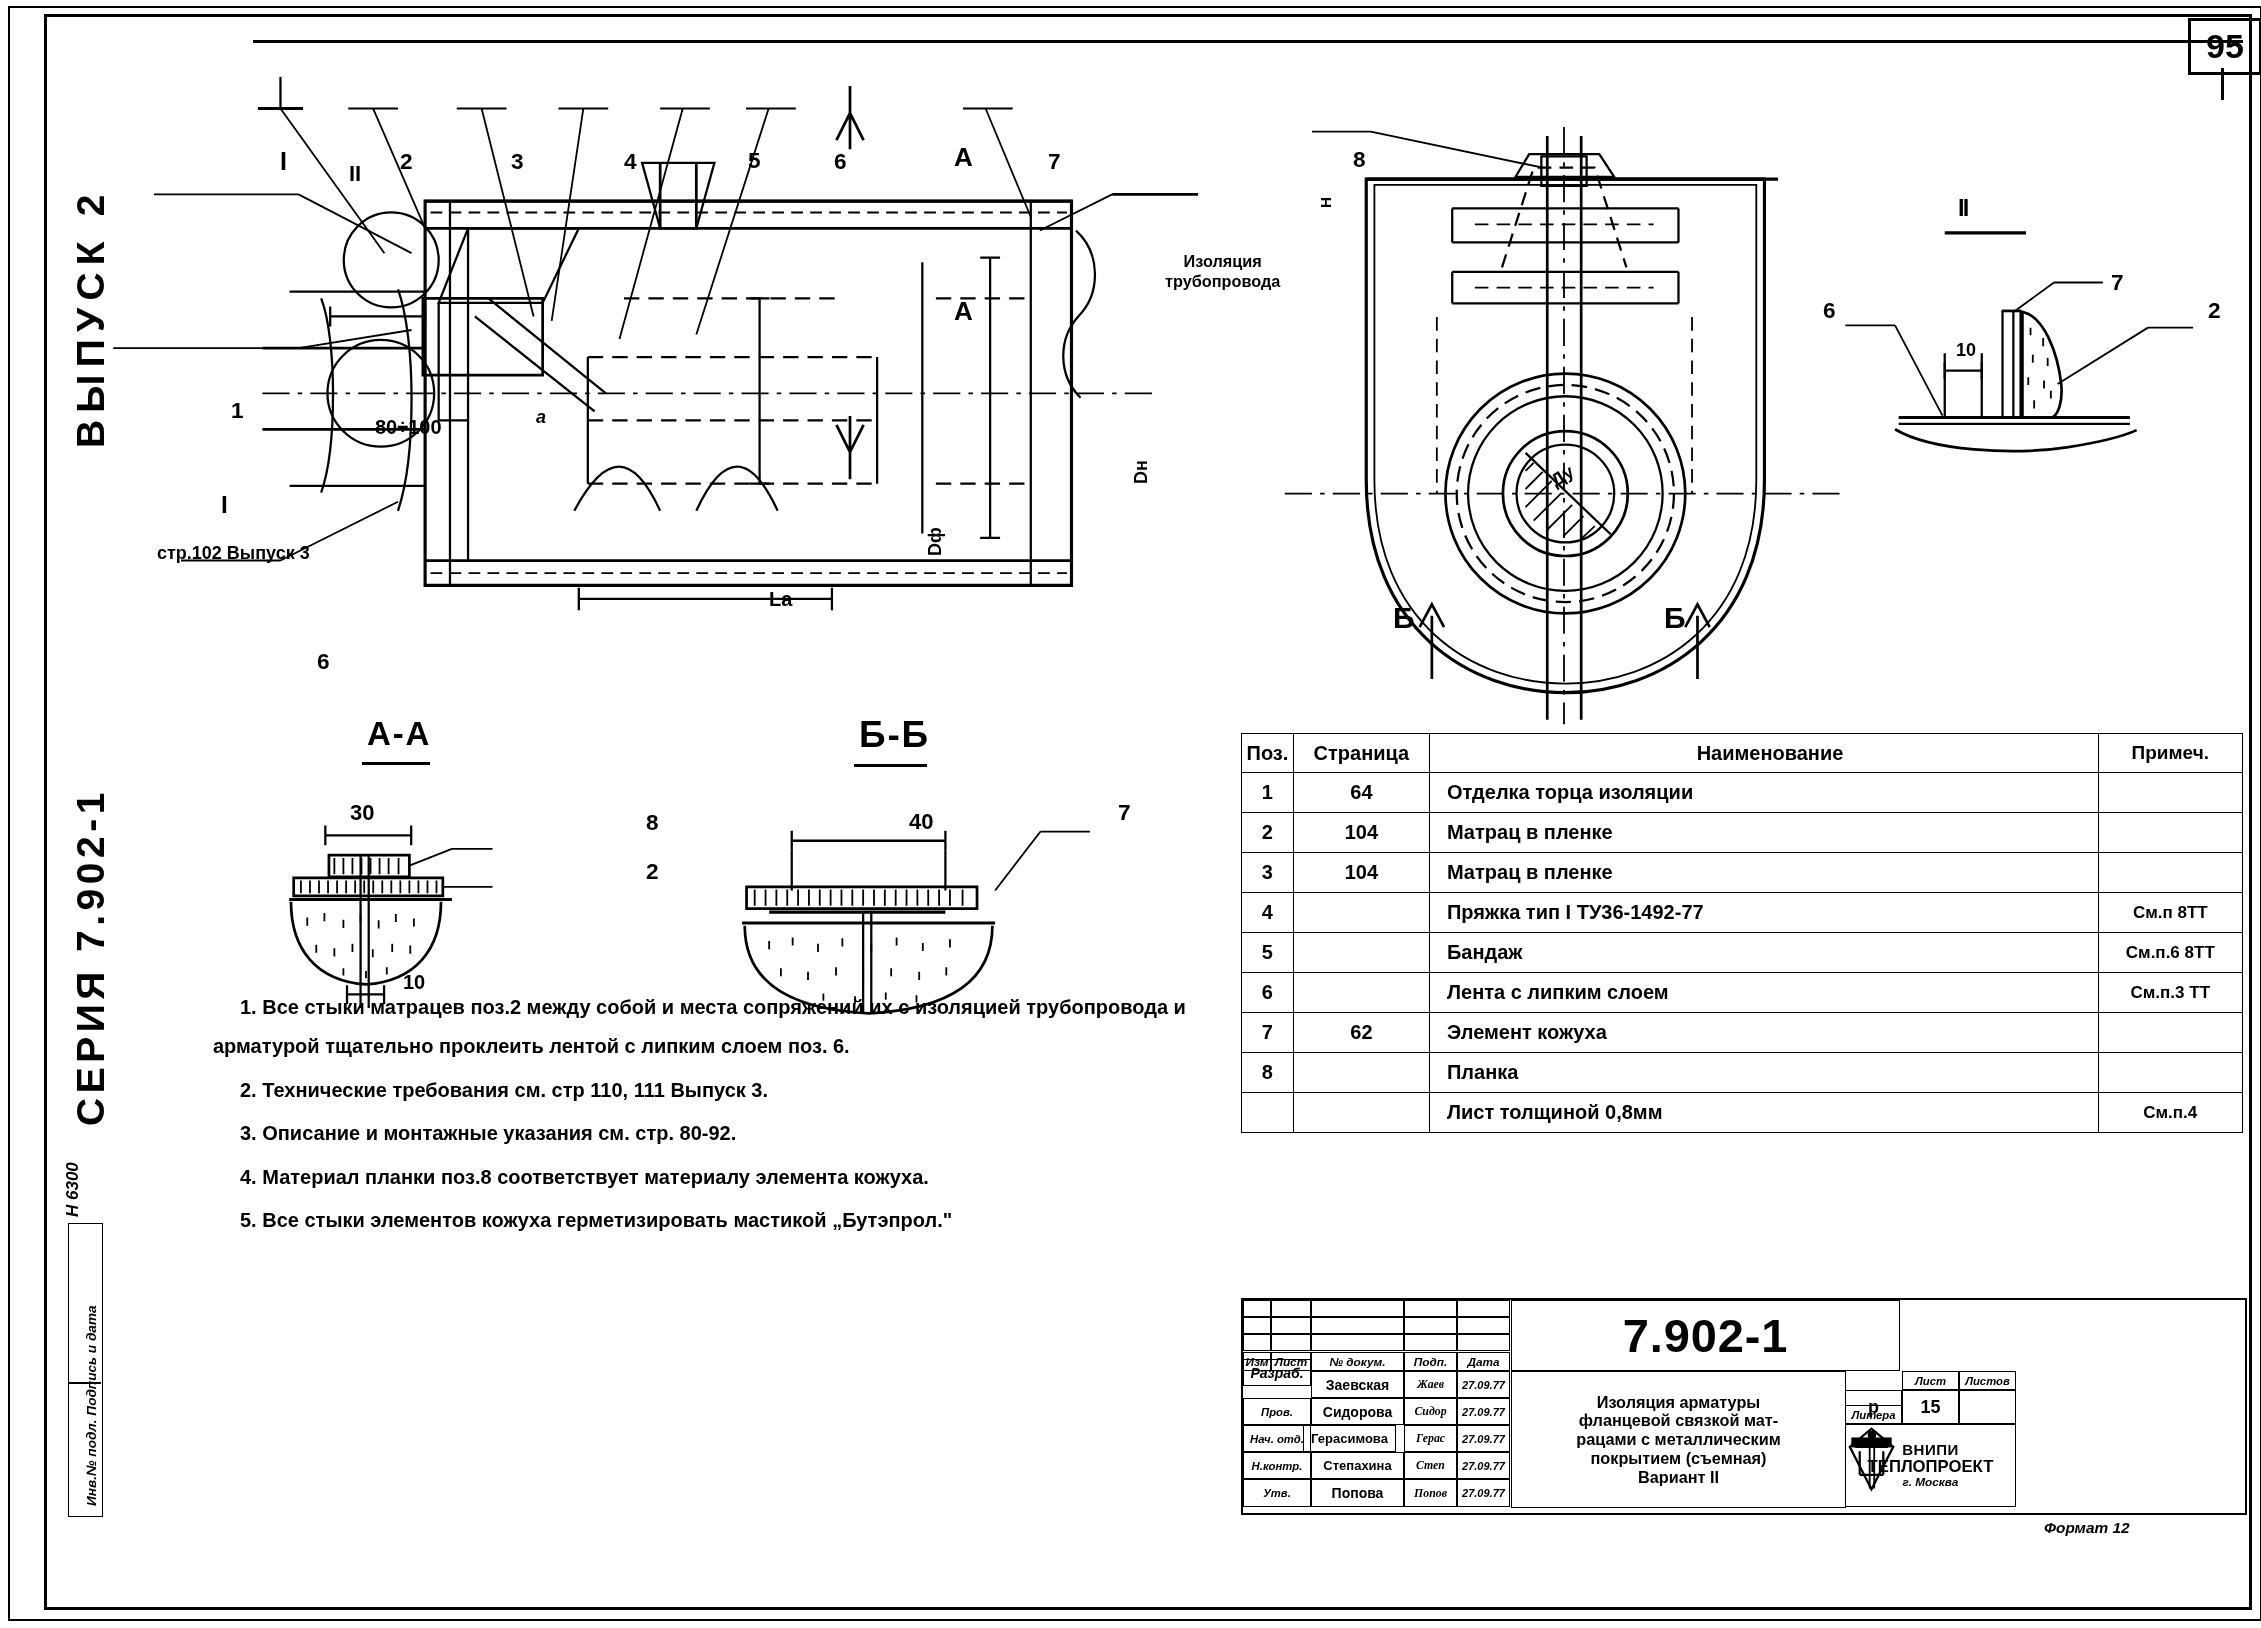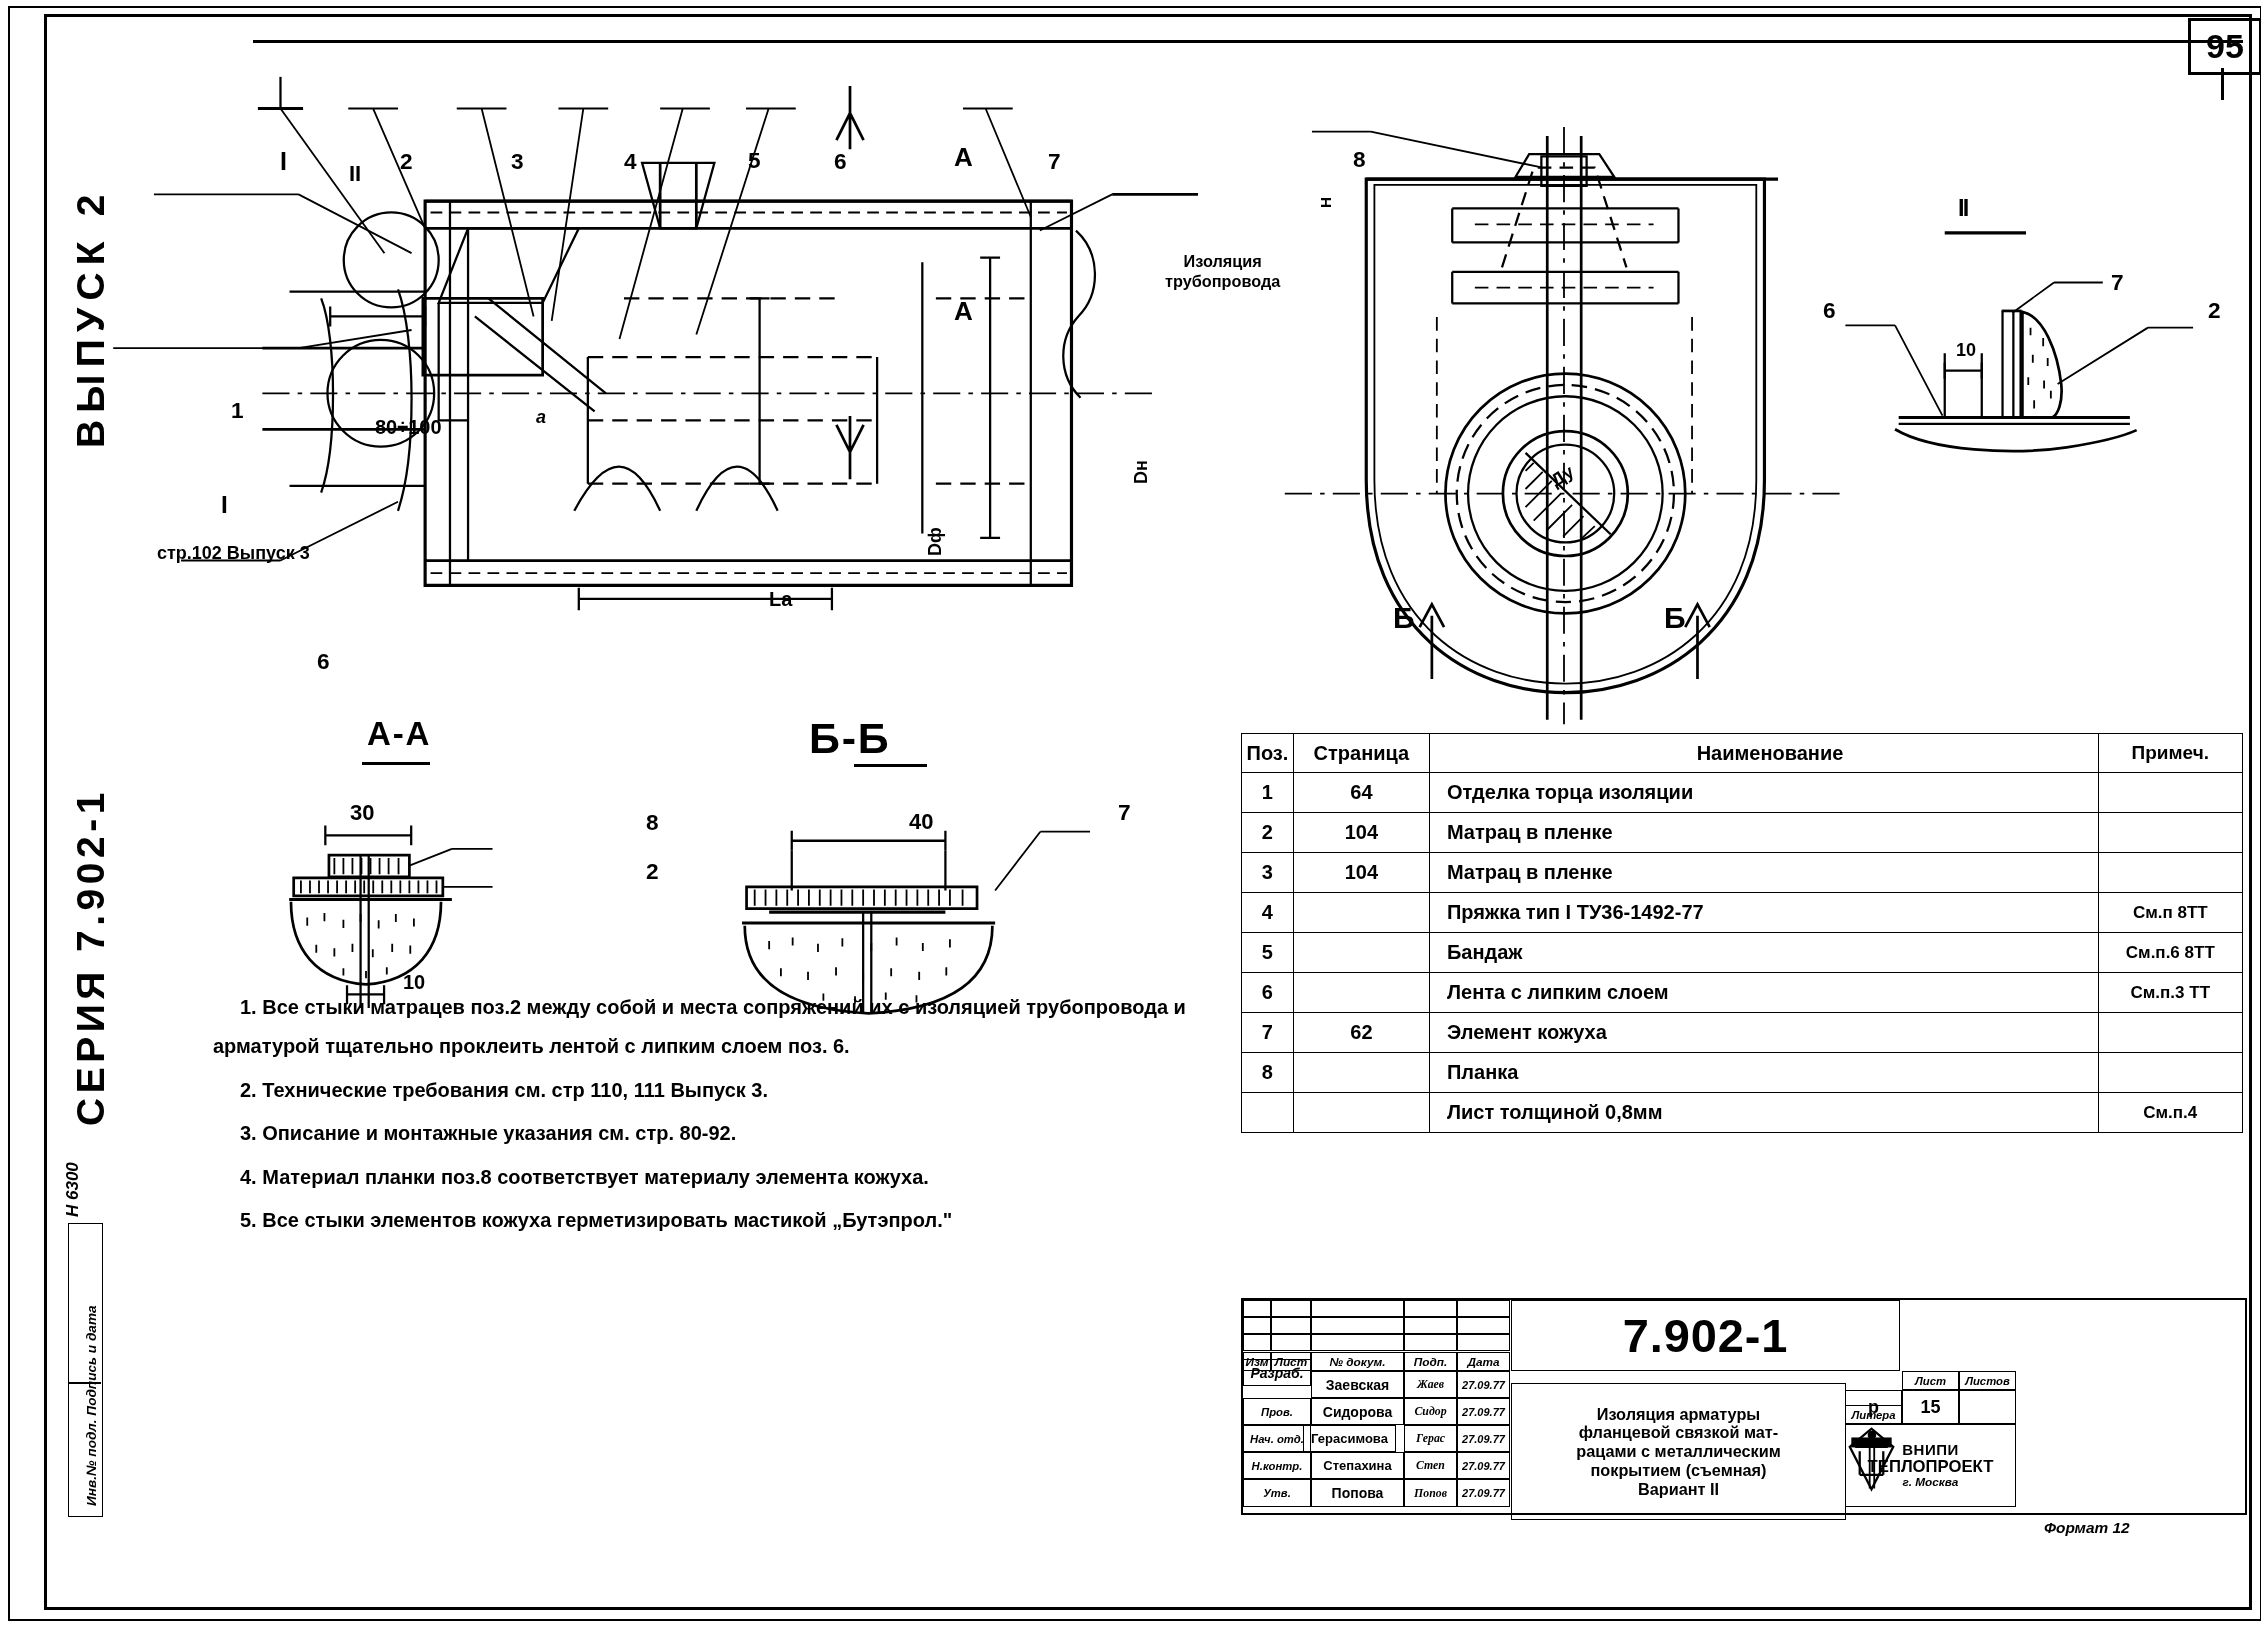--- a/index.html
+++ b/index.html
@@ -45,21 +45,21 @@
   .spec .c-name{width:660px;text-align:left;padding-left:17px;}
   .spec .c-note{width:136px;font-size:17px;}
   .spec .c-note.hdr{font-size:19px;}
 
   
   .tb{position:absolute;left:1241px;top:1298px;width:1002px;height:213px;border:2.3px solid #000;}
   .tb .cell{position:absolute;box-sizing:border-box;border:1.4px solid #000;font-size:11.8px;font-weight:bold;
       display:flex;align-items:center;justify-content:center;font-style:italic;}
   .tb .big{font-size:47px;font-weight:bold;font-style:normal;letter-spacing:0.9px;}
   .tb .ttl{font-size:16.3px;font-weight:bold;font-style:normal;line-height:1.15;text-align:center;
-      display:flex;flex-direction:column;align-items:center;margin-top:12px;}
+      display:flex;flex-direction:column;align-items:center;}
   .tb .org{font-size:13.6px;font-weight:bold;font-style:normal;line-height:1.1;}
   .sig{font-family:"Liberation Serif",serif;font-style:italic;font-size:13.6px;}
   .fmt{position:absolute;left:2044px;top:1519px;font-size:15.4px;font-weight:bold;font-style:italic;}
 
   .vlbl{position:absolute;transform-origin:0 0;transform:rotate(-90deg);font-size:18px;font-weight:bold;white-space:nowrap;}
 </style>
 </head>
 <body>
 
 <div id="page">
@@ -318,21 +318,21 @@
       <path d="M286 185 L380 148 M380 148 L470 148" stroke-width="4"></path>
 
       <path d="M360 232 L470 232" stroke-width="4"></path>
     </g>
   </svg>
   <div class="num" style="left:646px;top:810px;">8</div>
   <div class="num" style="left:646px;top:859px;">2</div>
   <div class="lbl" style="left:350px;top:800px;font-size:22px;">30</div>
   <div class="lbl" style="left:403px;top:971px;font-size:20px;">10</div>
 
-  <div class="lbl" style="left:809px;top:714px;font-size:43px;letter-spacing:1.8px;">Б-Б</div>
+  <div class="lbl" style="left:859px;top:714px;font-size:37px;letter-spacing:1.8px;">Б-Б</div>
   <div class="ln h2" style="left:854px;top:764px;width:73px;"></div>
 
   <svg width="452" height="235" style="left:742px;top:782px" viewBox="0 0 1000 520">
     <g fill="none" stroke="#000" stroke-width="5">
 
       <path d="M110 130 L450 130" stroke-width="5"></path>
       <path d="M110 108 L110 152 M450 108 L450 152" stroke-width="5"></path>
       <path d="M110 152 L110 240 M450 152 L450 240" stroke-width="5"></path>
 
       <path d="M10 232 L520 232 L520 280 L10 280 Z" stroke-width="6"></path>

